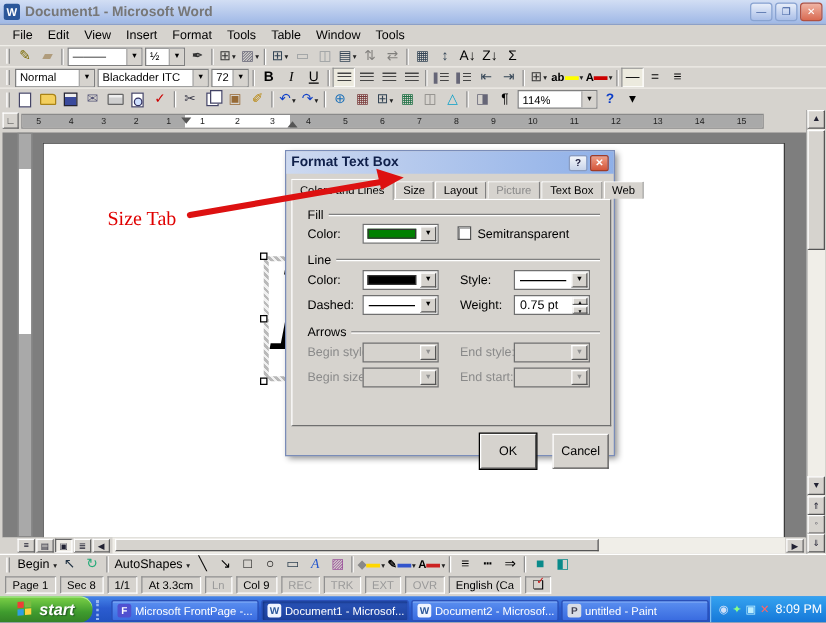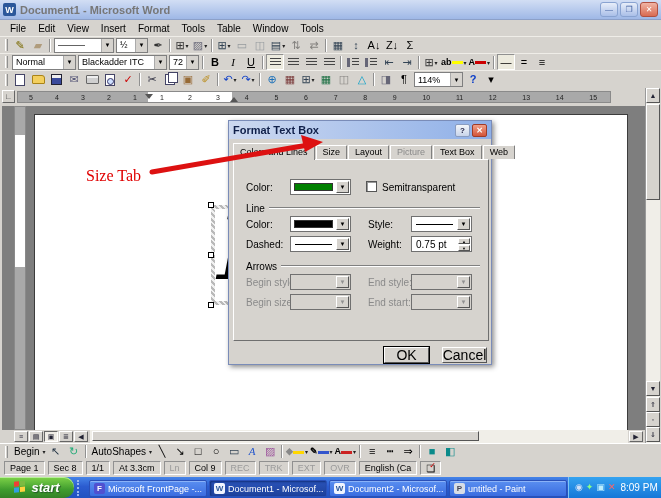--- a/index.html
+++ b/index.html
@@ -88,21 +88,21 @@
 .dd{position:absolute;background:#fff;border:1px solid #707070;width:61px;height:16px}
 .dd.dis{background:#d6d3ce}
 .dd .sw{position:absolute;left:3px;top:3px;right:17px;bottom:3px;border:1px solid #333}
 .dd .lp{position:absolute;left:4px;right:18px;top:7px;height:1px;background:#000}
 .dd .da{position:absolute;right:1px;top:1px;bottom:1px;width:13px;background:#d6d3ce;border:1px solid;border-color:#fff #555 #555 #fff;display:flex;align-items:center;justify-content:center;font-size:6px}
 .dd.dis .da{color:#909090}
 .wv{position:absolute;left:4px;top:2px;font-size:10px}
 .spinb{position:absolute;right:1px;width:12px;height:6px;background:#d6d3ce;border:1px solid;border-color:#fff #555 #555 #fff;font-size:4px;display:flex;align-items:center;justify-content:center}
 .spin-up{top:1px}.spin-dn{top:8px}
 .cb{position:absolute;width:11px;height:11px;background:#fff;border:1px solid #555;box-shadow:inset 1px 1px 0 #999}
-.pbtn{position:absolute;width:45px;height:16px;background:#d6d3ce;border:1px solid;border-color:#fff #555 #555 #fff;font-size:14px;display:flex;align-items:center;justify-content:center}
+.pbtn{position:absolute;width:45px;height:28px;background:#d6d3ce;border:1px solid;border-color:#fff #555 #555 #fff;font-size:10px;display:flex;align-items:center;justify-content:center}
 .pbtn.def{outline:1px solid #000}
 
 .vscr{position:absolute;right:1px;top:88px;width:15px;height:355px;background:#f0eee8;border-left:1px solid #999;z-index:4}
 .sbtn{position:absolute;left:0;width:14px;height:15px;background:#d6d3ce;border:1px solid;border-color:#fff #555 #555 #fff;display:flex;align-items:center;justify-content:center;font-size:7px;color:#223}
 .vthumb{position:absolute;left:0;top:16px;width:14px;height:96px;background:#d6d3ce;border:1px solid;border-color:#fff #555 #555 #fff}
 .hsrow{position:absolute;left:2px;top:430px;width:642px;height:13px;background:#d6d3ce;display:flex;align-items:center;padding-left:12px}
 .vb{width:14px;height:11px;border:1px solid;border-color:#fff #666 #666 #fff;display:flex;align-items:center;justify-content:center;font-size:7px;margin-right:1px;background:#d6d3ce;flex:none;color:#223}
 .vb.prs{background:#efece6;border-color:#666 #fff #fff #666}
 .htrack{flex:1;height:13px;background:#f0eee8;position:relative;margin:0 1px}
 .hthumb{position:absolute;left:2px;top:1px;height:10px;width:72%;background:#d6d3ce;border:1px solid;border-color:#fff #555 #555 #fff}
@@ -367,21 +367,21 @@
       <div class="tbtn">
         <span class="gly " style="color: rgb(10, 160, 200);">△</span>
       </div>
       <div class="tsep"></div>
       <div class="tbtn">
         <span class="gly " style="color: rgb(102, 102, 119);">◨</span>
       </div>
       <div class="tbtn">
         <span class="gly ">¶</span>
       </div>
-      <div class="combo" style="width: 49px;">
+      <div class="combo" style="width: 64px;">
         <span class="cv">114%</span>
         <span class="ca">▼</span>
       </div>
       <div class="tbtn">
         <span class="gly bold" style="color: rgb(10, 60, 200);">?</span>
       </div>
       <div class="tbtn">
         <span class="gly ">▾</span>
       </div>
     </div>
@@ -448,20 +448,24 @@
       </div>
       <div class="dtabs" id="dlg-tabs">
           <div class="tab active">Colors and Lines</div>
           <div class="tab">Size</div>
           <div class="tab">Layout</div>
           <div class="tab disabled">Picture</div>
           <div class="tab">Text Box</div>
           <div class="tab">Web</div>
         </div>
       <div class="dpage">
+        <div class="grow" style="left:12px;top:7px;right:8px">
+          <span>Fill</span>
+            <i class="rl"></i>
+        </div>
         <span class="dl" style="left:12px;top:22px">Color:</span>
         <div class="dd" style="left:56px;top:19px">
           <span class="sw" style="background: rgb(0, 128, 0);"></span>
           <span class="da">▼</span>
         </div>
         <span class="cb" style="left:132px;top:21px"></span>
         <span class="dl" style="left:148px;top:22px">Semitransparent</span>
 
         <div class="grow" style="left:12px;top:43px;right:8px">
           <span>Line</span>

